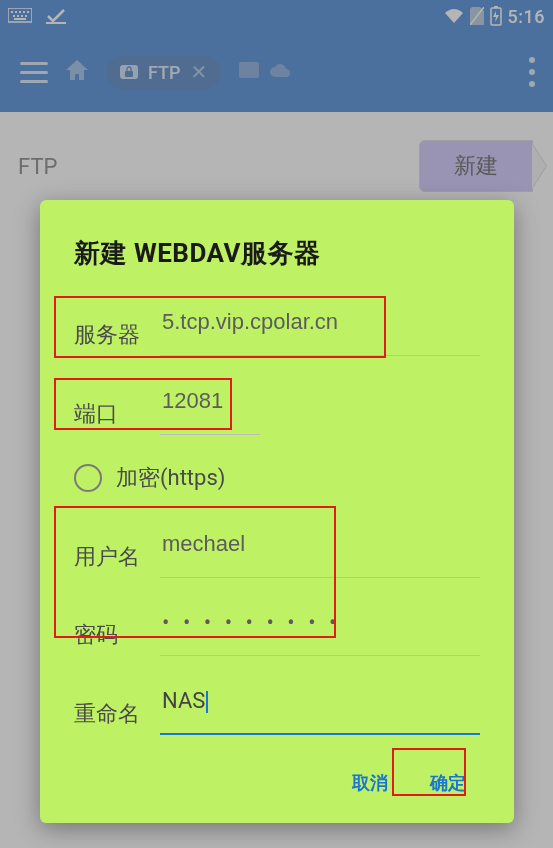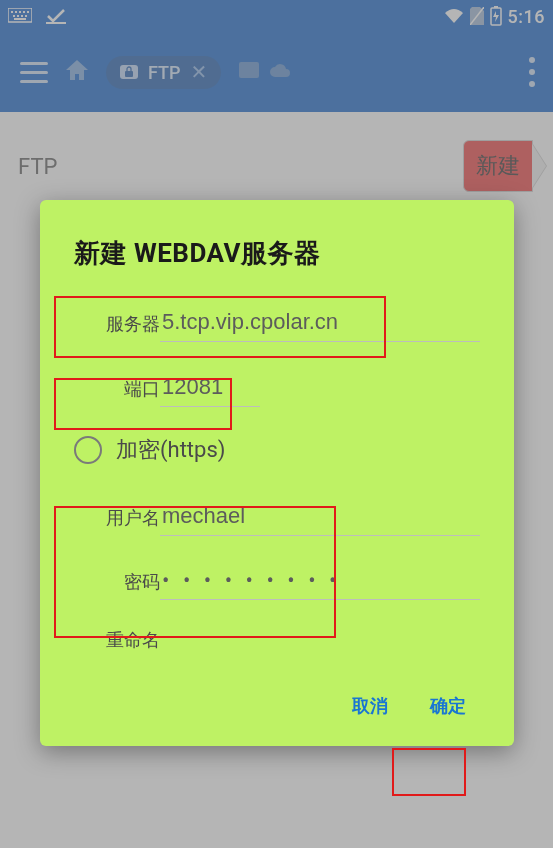--- a/index.html
+++ b/index.html
@@ -53,24 +53,24 @@
   
   .content-head {
     display:flex;
     align-items:center;
     padding: 28px 20px 0 18px;
     background:#fff;
   }
   .ftp-label { color:#5f5f5f; font-size:22px; }
   .new-btn {
     margin-left:auto;
-    background:#ef4444;
+    background:#c4b5fd;
     border:1px solid #cfcfcf;
     border-radius:6px 0 0 6px;
-    padding:10px 12px;
+    padding:10px 34px;
     font-size:22px;
     color:#333;
     position:relative;
   }
   .new-btn::after {
     content:"";
     position:absolute;
     right:-14px;
     top:50%;
     transform:translateY(-50%);
@@ -95,28 +95,28 @@
     top:200px;
     width:474px;
     background:#bef264;
     border-radius:6px;
     box-shadow:0 6px 24px rgba(0,0,0,0.35);
     padding: 36px 34px 20px 34px;
   }
   .dialog-title { font-size:26px; font-weight:700; color:#1a1a1a; margin-bottom:34px; letter-spacing:0.5px; }
 
   .row { display:flex; align-items:flex-end; margin-bottom:28px; position:relative; }
-  .row .label { width:86px; font-size:18px; color:#4a4a4a; padding-bottom:6px;text-align:right; }
+  .row .label { width:86px; font-size:22px; color:#4a4a4a; padding-bottom:6px; }
   .row .field {
     flex:1;
     border:none;
     border-bottom:1px solid #bdbdbd;
     font-size:22px;
     color:#5c5c5c;
-    padding:4px 2px 6px 2px;
+    padding:4px 2px 20px 2px;
     outline:none;
     background:transparent;
   }
   .row.active .field { border-bottom:2px solid #1976d2; color:#444; }
   .row.checkbox { align-items:center; margin-top:6px; margin-bottom:34px; }
   .checkbox-control {
     width:28px; height:28px;
     border:2px solid #7a7a7a;
     border-radius:50%;
     margin-right:14px;
@@ -254,20 +254,21 @@
     <input class="field" value="mechael" style="">
   </div>
 
   <div class="row">
     <div class="label">密码</div>
     <div class="field pw-dots">• • • • • • • • •</div>
   </div>
 
   <div class="row active">
     <div class="label">重命名</div>
+    <div class="field"><span>NAS</span><span class="caret"></span></div>
   </div>
 
   <div class="dialog-actions">
     <button class="dlg-btn">取消</button>
     <button class="dlg-btn">确定</button>
   </div>
 </div>
 
 <div class="ann server"></div>
 <div class="ann port"></div>

